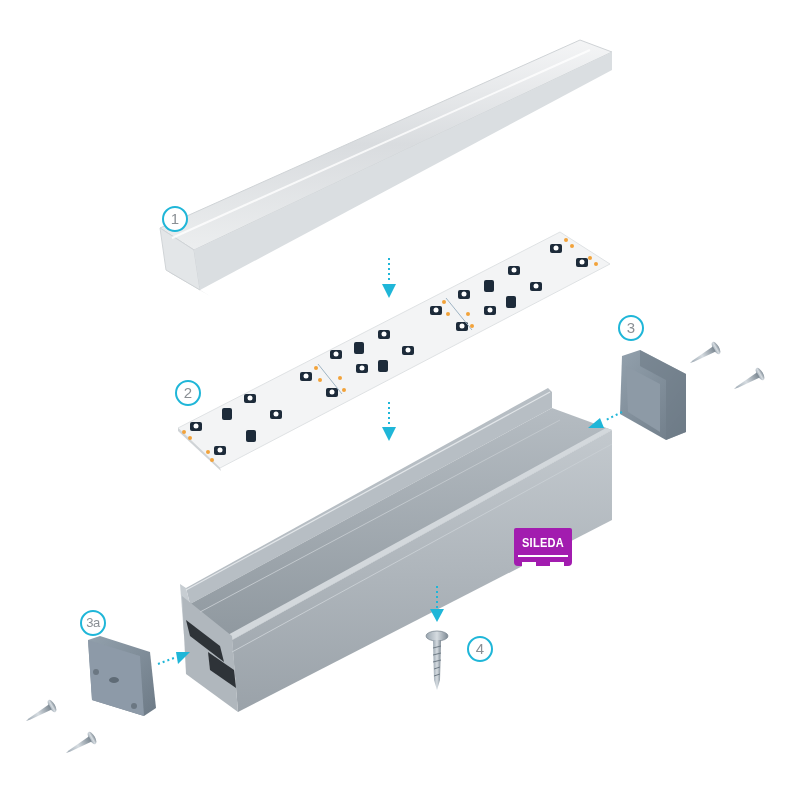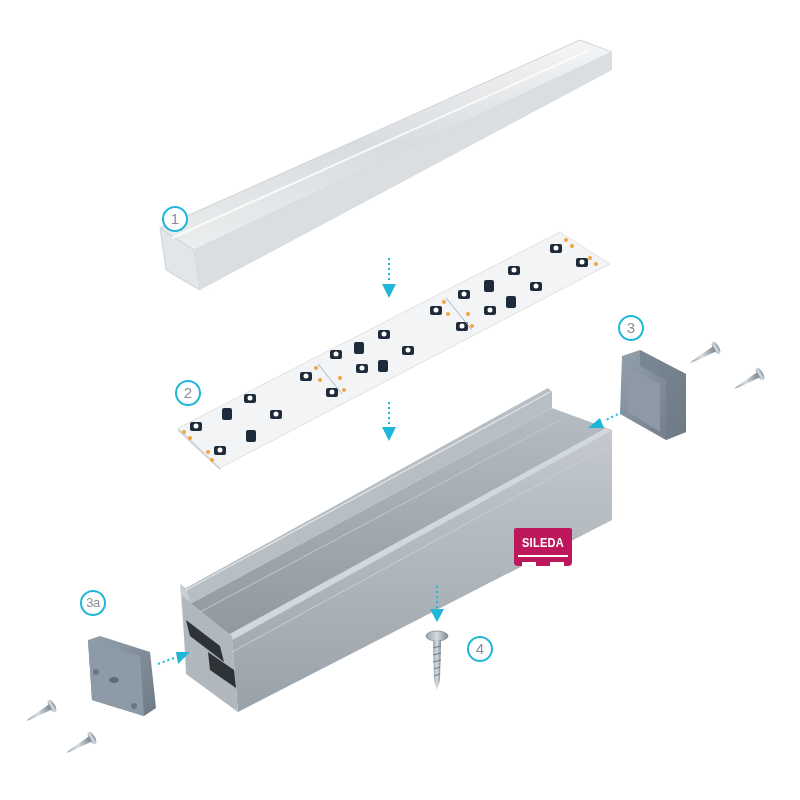--- a/index.html
+++ b/index.html
@@ -5,21 +5,21 @@
   html, body { margin:0; padding:0; background:#ffffff; }
   body { width:800px; height:800px; position:relative; overflow:hidden; font-family:"Liberation Sans", sans-serif; }
   .canvas { position:absolute; left:0; top:0; width:800px; height:800px; }
   .callout {
     position:absolute; width:22px; height:22px; border:2.5px solid #1fb6d8; border-radius:50%;
     background:#fff; color:#8a8f94; font-size:15px; line-height:22px; text-align:center;
     font-family:"Liberation Sans", sans-serif; font-weight:300;
   }
   .callout.wide { font-size:13px; letter-spacing:-0.5px; }
   .logo {
-    position:absolute; left:514px; top:528px; width:58px; height:38px; background:#be185d;
+    position:absolute; left:514px; top:528px; width:58px; height:38px; background:#a21caf;
     border-radius:2px 2px 4px 4px;
   }
   .logo .txt { position:absolute; left:0; right:0; top:7px; text-align:center; color:#fff; font-weight:bold; font-size:13px; letter-spacing:0.3px; font-family:"Liberation Sans", sans-serif; transform:scaleX(0.85); }
   .logo .base { position:absolute; left:4px; right:4px; bottom:6px; height:3px; border-top:2px solid #fff; }
   .logo .notch { position:absolute; bottom:-1px; width:14px; height:5px; background:#fff; }
 </style>
 </head>
 <body>
 
 <svg class="canvas" width="800" height="800" viewBox="0 0 800 800" xmlns="http://www.w3.org/2000/svg">
@@ -222,21 +222,21 @@
     <g transform="translate(92,738) rotate(-30)">
       <ellipse cx="0" cy="0" rx="3" ry="7" fill="url(#screwGrad)"></ellipse>
       <polygon points="-2,-3 -2,3 -26,1 -30,0 -26,-1" fill="url(#screwGrad)"></polygon>
     </g>
   </g>
 </svg>
 
 <div class="callout" style="left:162px;top:206px;">1</div>
 <div class="callout" style="left:175px;top:380px;">2</div>
 <div class="callout" style="left:618px;top:315px;">3</div>
-<div class="callout wide" style="left:80px;top:590px;">3a</div>
+<div class="callout wide" style="left:80px;top:610px;">3a</div>
 <div class="callout" style="left:467px;top:636px;">4</div>
 
 <div class="logo">
   <div class="txt">SILEDA</div>
   <div class="base"></div>
   <div class="notch" style="left:8px;"></div>
   <div class="notch" style="right:8px;"></div>
 </div>
 
 </body></html>

